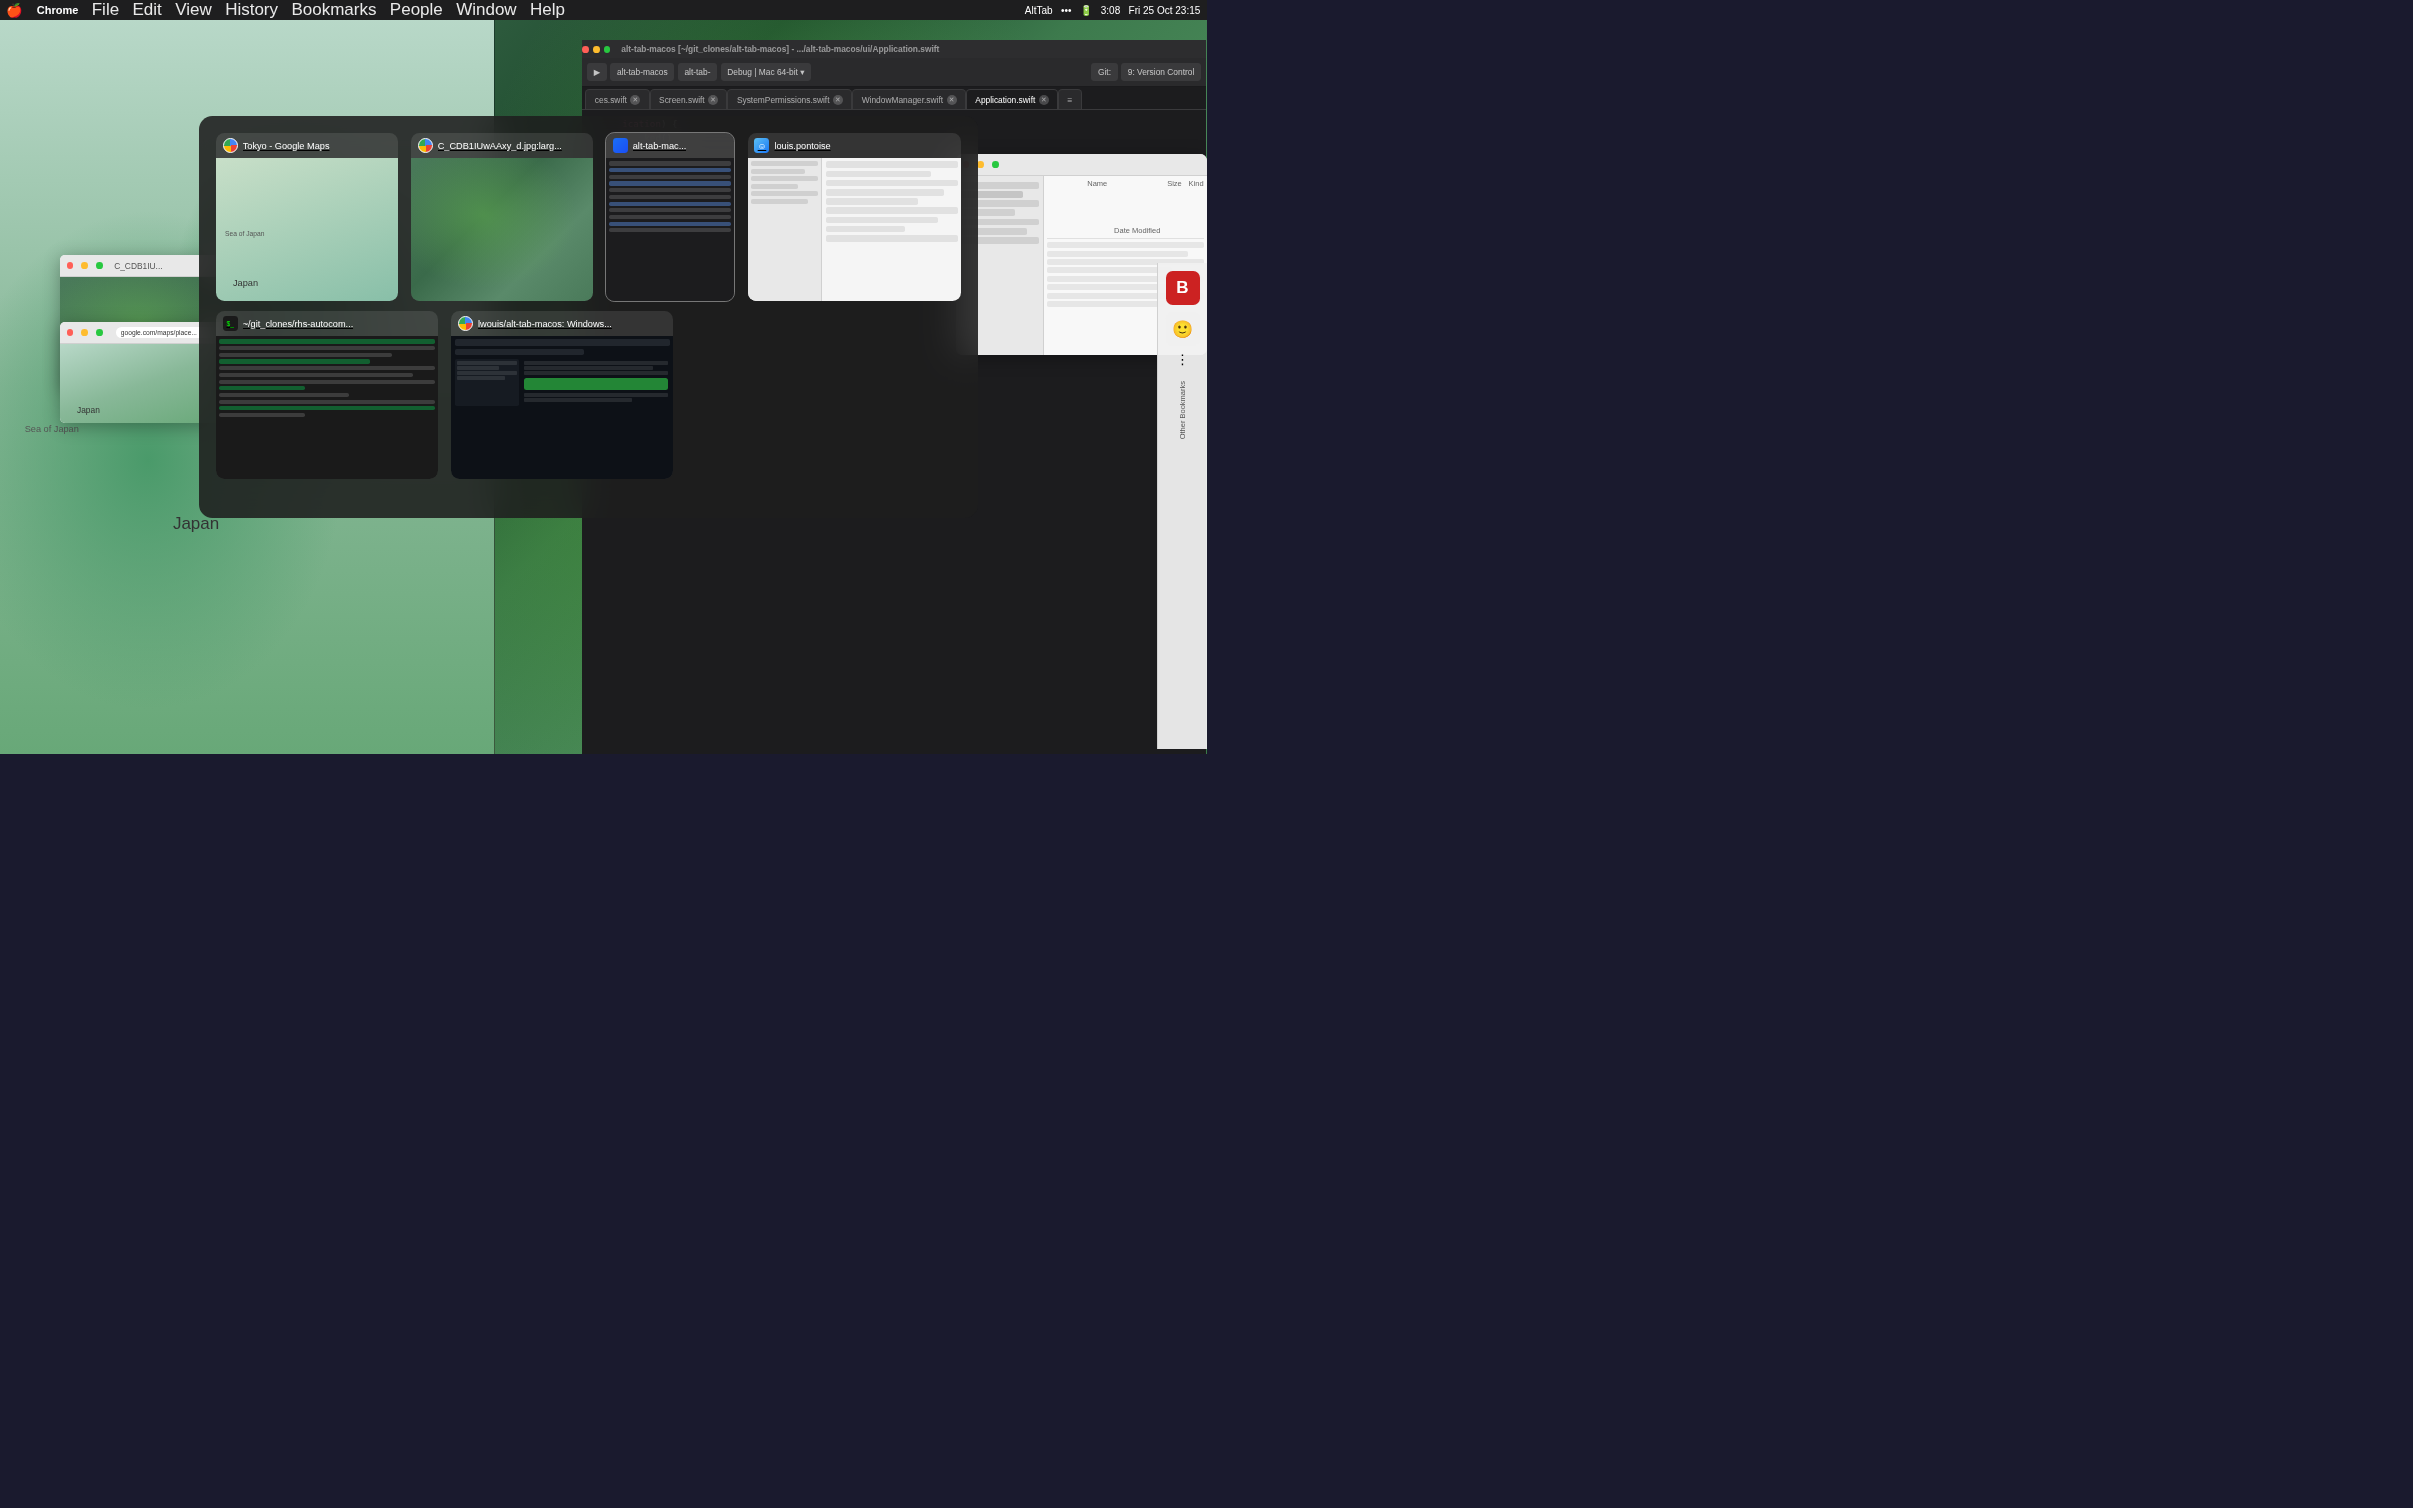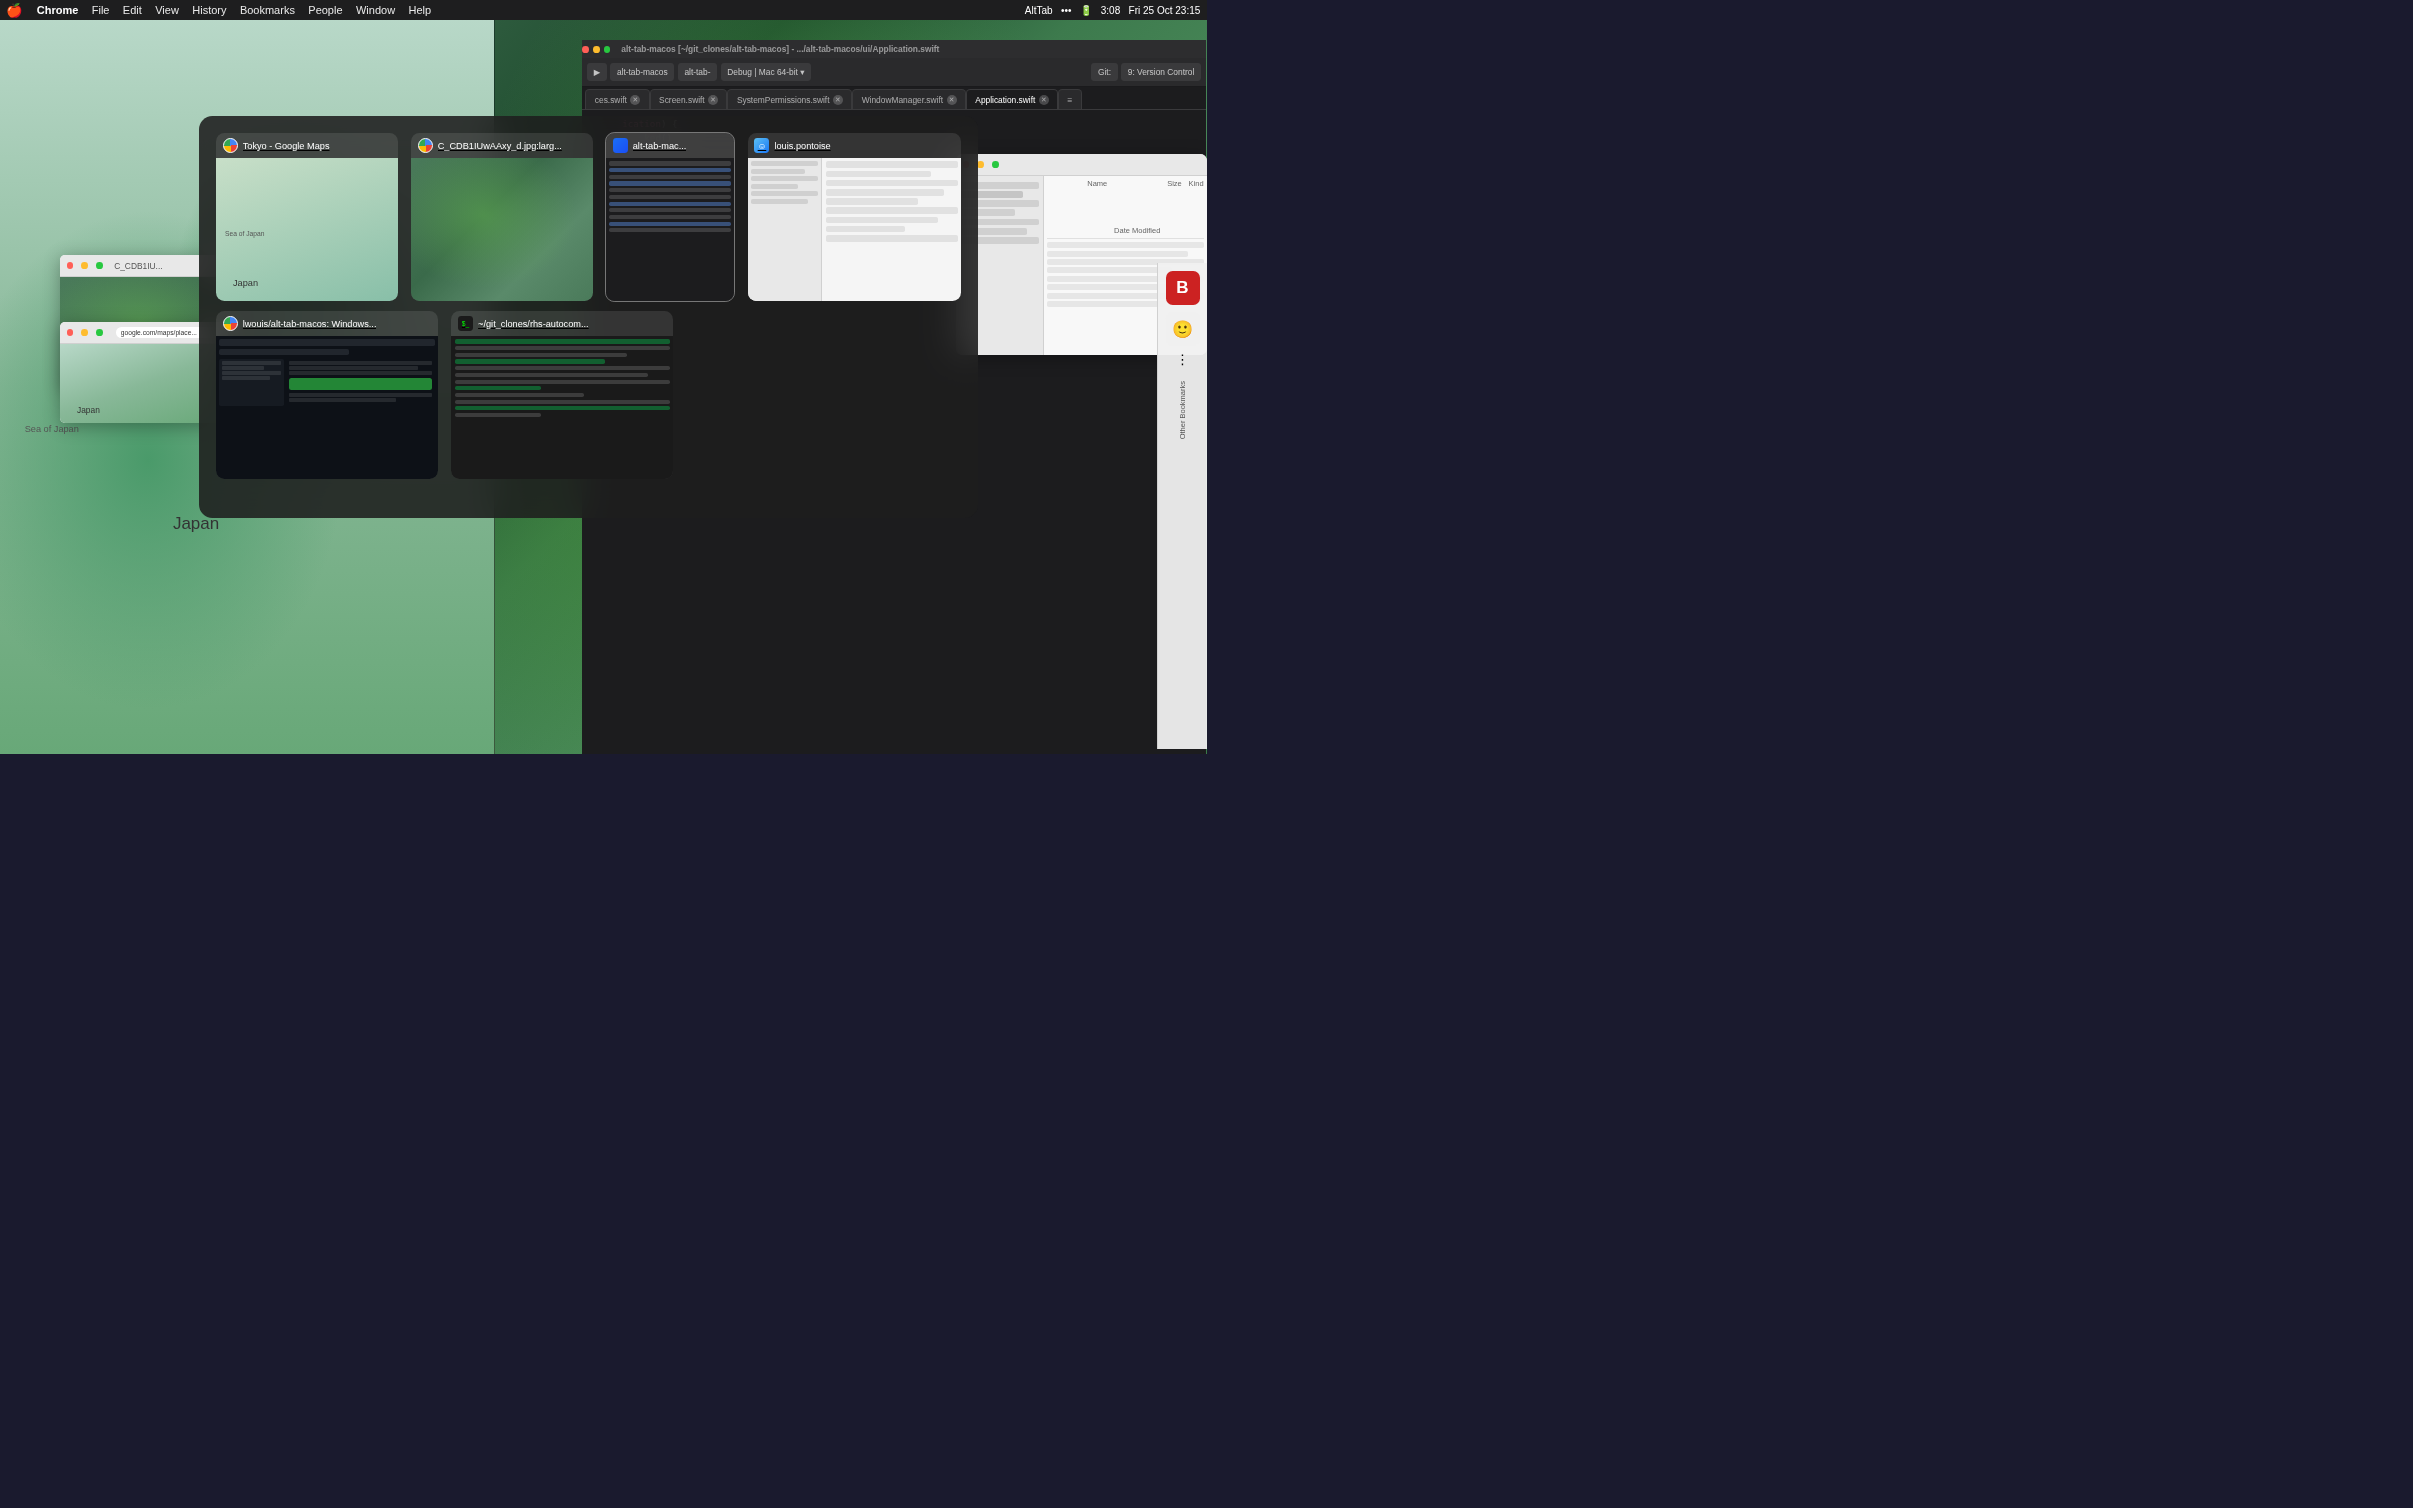--- a/index.html
+++ b/index.html
@@ -30,21 +30,21 @@
       align-items: center;
       gap: 13.4px;
     }
     .menubar-apple {
       font-size: 13.4px;
     }
     .menubar-app {
       font-weight: 600;
     }
     .menubar-item {
-      font-size: 11px;
+      font-size: 17px;
       opacity: 0.9;
     }
     .menubar-right {
       margin-left: auto;
       display: flex;
       align-items: center;
       gap: 8.4px;
       font-size: 10px;
     }
 
@@ -606,20 +606,43 @@
               <div class="preview-finder-row" style="width:60%;"></div>
               <div class="preview-finder-row"></div>
             </div>
           </div>
         </div>
       </div>
 
     </div>
 
     <div class="alttab-row alttab-row-bottom">
+
+      <div class="alttab-card" style="width:222px; height:168px;">
+        <div class="alttab-card-header">
+          <div class="icon-terminal">$_</div>
+          <span class="alttab-card-title">~/git_clones/rhs-autocom...</span>
+        </div>
+        <div class="alttab-card-preview">
+          <div class="preview-terminal">
+            <div class="preview-terminal-line green"></div>
+            <div class="preview-terminal-line"></div>
+            <div class="preview-terminal-line" style="width:80%;"></div>
+            <div class="preview-terminal-line green" style="width:70%;"></div>
+            <div class="preview-terminal-line"></div>
+            <div class="preview-terminal-line" style="width:90%;"></div>
+            <div class="preview-terminal-line"></div>
+            <div class="preview-terminal-line green short"></div>
+            <div class="preview-terminal-line" style="width:60%;"></div>
+            <div class="preview-terminal-line"></div>
+            <div class="preview-terminal-line green"></div>
+            <div class="preview-terminal-line short"></div>
+          </div>
+        </div>
+      </div>
 
       <div class="alttab-card" style="width:222px; height:168px;">
         <div class="alttab-card-header">
           <div class="icon-chrome"></div>
           <span class="alttab-card-title">lwouis/alt-tab-macos: Windows...</span>
         </div>
         <div class="alttab-card-preview">
           <div class="preview-github">
             <div class="preview-github-bar"></div>
             <div class="preview-github-bar" style="width:60%;"></div>
@@ -640,43 +663,20 @@
                   <div class="preview-github-green"></div>
                   <div class="preview-github-line" style="margin-top:3.4px;"></div>
                   <div class="preview-github-line" style="width:75%;"></div>
                 </div>
               </div>
             </div>
           </div>
         </div>
       </div>
 
-      <div class="alttab-card" style="width:222px; height:168px;">
-        <div class="alttab-card-header">
-          <div class="icon-terminal">$_</div>
-          <span class="alttab-card-title">~/git_clones/rhs-autocom...</span>
-        </div>
-        <div class="alttab-card-preview">
-          <div class="preview-terminal">
-            <div class="preview-terminal-line green"></div>
-            <div class="preview-terminal-line"></div>
-            <div class="preview-terminal-line" style="width:80%;"></div>
-            <div class="preview-terminal-line green" style="width:70%;"></div>
-            <div class="preview-terminal-line"></div>
-            <div class="preview-terminal-line" style="width:90%;"></div>
-            <div class="preview-terminal-line"></div>
-            <div class="preview-terminal-line green short"></div>
-            <div class="preview-terminal-line" style="width:60%;"></div>
-            <div class="preview-terminal-line"></div>
-            <div class="preview-terminal-line green"></div>
-            <div class="preview-terminal-line short"></div>
-          </div>
-        </div>
-      </div>
-
     </div>
   </div>
 
   <div class="xcode-window">
     <div class="xcode-titlebar">
       <div class="traffic-dot dot-red"></div>
       <div class="traffic-dot dot-yellow"></div>
       <div class="traffic-dot dot-green"></div>
       <span style="color:rgba(255,255,255,0.5); font-size:8.4px; margin-left:6.7px;">alt-tab-macos [~/git_clones/alt-tab-macos] - .../alt-tab-macos/ui/Application.swift</span>
     </div>

